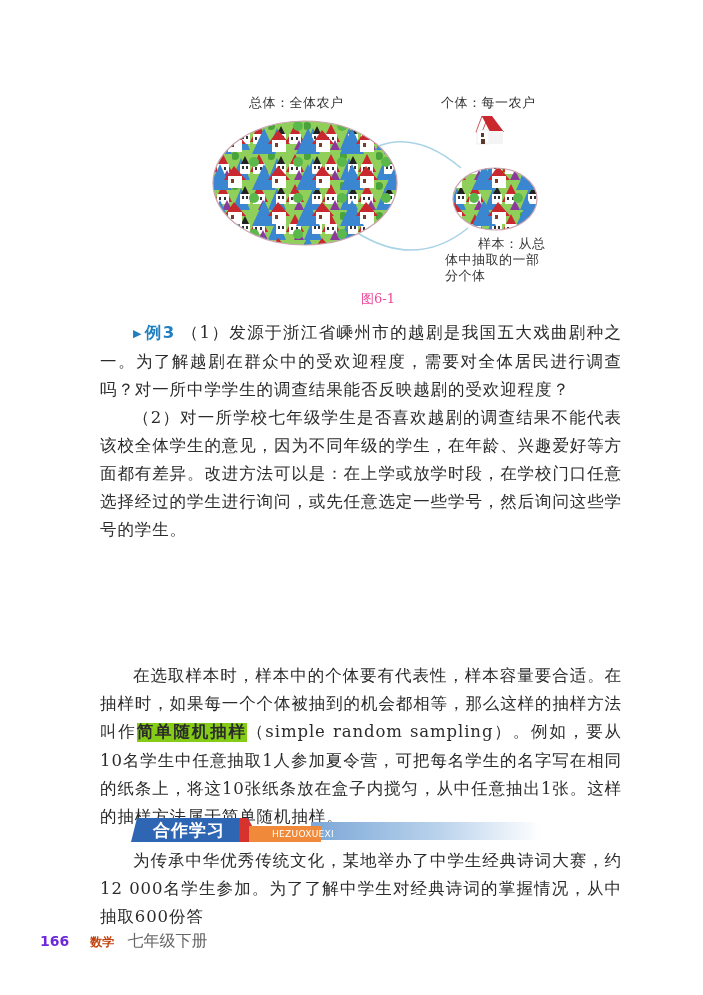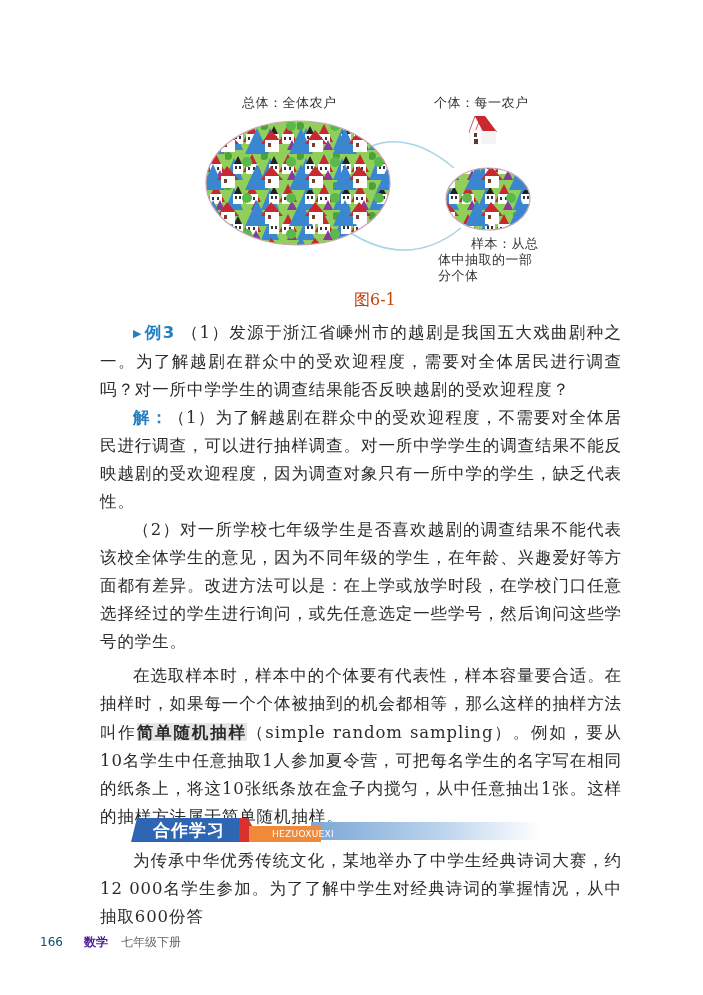--- a/index.html
+++ b/index.html
@@ -1,31 +1,31 @@
 <!DOCTYPE html>
 <html><head>
 <meta charset="utf-8">
 <style>
   html, body { margin: 0; padding: 0; }
   body {
     width: 703px; height: 995px; background: #ffffff; position: relative; overflow: hidden;
     font-family: "DejaVu Serif", "Liberation Serif", serif; color: #2a2a2a;
   }
-  .figure { position: absolute; left: 9px; top: 0; width: 666px; height: 320px; }
+  .figure { position: absolute; left: 16px; top: 0; width: 666px; height: 320px; }
   .fig-label { position: absolute; font-size: 13px; color: #333; white-space: nowrap; letter-spacing: 0.5px; }
-  .caption { position: absolute; left: 345px; top: 290px; font-size: 16px; color: #c2410c; }
+  .caption { position: absolute; left: 345px; top: 290px; font-size: 13px; color: #ec4899; }
   .body-text {
     position: absolute; left: 100px; width: 522px; font-size: 16.5px; line-height: 28px;
     letter-spacing: 0.9px; text-align: justify; color: #2b2b2b;
   }
   .para { margin: 0; text-indent: 2em; }
   .ex-marker { color: #1f7fc0; font-family: "DejaVu Sans", "Liberation Sans", sans-serif; font-weight: bold; }
   .ex-marker .tri { font-size: 11px; vertical-align: 1px; margin-right: 2px; }
   .sol-label { color: #1f7fc0; font-family: "DejaVu Sans", "Liberation Sans", sans-serif; font-weight: bold; }
-  .highlight { background: #e5e5e5; font-weight: bold; font-family: Liberation Sans, sans-serif; }
+  .highlight { background: #84cc16; font-weight: bold; font-family: Liberation Mono, monospace; }
   .section-banner { position: absolute; left: 131px; top: 818px; width: 410px; height: 24px; }
   .banner-grad {
     position: absolute; left: 180px; top: 4px; width: 230px; height: 18px;
     background: linear-gradient(to right, #7ba7d6 0%, #b9d2ec 55%, rgba(255,255,255,0) 100%);
   }
   .banner-blue {
     position: absolute; left: 0; top: 0; width: 118px; height: 24px; background: #2f66b3;
     clip-path: polygon(6px 0, 100% 0, 100% 100%, 0 100%);
   }
   .banner-redtip {
@@ -37,23 +37,23 @@
   }
   .banner-title {
     position: absolute; left: 22px; top: 0px; font-family: "DejaVu Sans", "Liberation Sans", sans-serif;
     font-weight: bold; font-size: 17px; color: #ffffff; letter-spacing: 1px; line-height: 24px;
   }
   .banner-sub {
     position: absolute; left: 121px; top: 9px; font-family: "DejaVu Sans", "Liberation Sans", sans-serif;
     font-size: 9px; color: #ffffff; letter-spacing: 0.3px; line-height: 14px; margin-left: 20px;
   }
   .footer { position: absolute; left: 40px; top: 931px; font-family: "DejaVu Sans", "Liberation Sans", sans-serif; white-space: nowrap; }
-  .page-no { font-weight: normal; font-size: 12px; color: #0c4a6e; }
-  .subject { font-weight: bold; font-size: 12px; color: #4c1d95; margin-left: 16px; }
-  .book { font-size: 12px; color: #666; margin-left: 8px; }
+  .page-no { font-weight: bold; font-size: 14px; color: #6d28d9; }
+  .subject { font-weight: bold; font-size: 12px; color: #c2410c; margin-left: 16px; }
+  .book { font-size: 16px; color: #666; margin-left: 8px; }
 </style>
 </head>
 <body>
 
 <div class="figure">
   <svg width="703" height="320" viewBox="0 0 703 320">
     <defs>
       <clipPath id="bigClip">
           <ellipse cx="289" cy="183" rx="92" ry="62"></ellipse>
         </clipPath>
@@ -118,23 +118,20 @@
   <div class="fig-label" style="left:429px; top:251px;">体中抽取的一部</div>
   <div class="fig-label" style="left:429px; top:267px;">分个体</div>
   <div class="caption">图6-1</div>
 </div>
 
 <div class="body-text" style="top:319px;">
   <p class="para">
     <span class="ex-marker"><span class="tri">▶</span><span>例3</span></span>
     <span>（1）发源于浙江省嵊州市的越剧是我国五大戏曲剧种之一。为了解越剧在群众中的受欢迎程度，需要对全体居民进行调查吗？对一所中学学生的调查结果能否反映越剧的受欢迎程度？</span>
   </p>
-  <p class="para">
-    <span class="sol-label">解：</span><span>（1）为了解越剧在群众中的受欢迎程度，不需要对全体居民进行调查，可以进行抽样调查。对一所中学学生的调查结果不能反映越剧的受欢迎程度，因为调查对象只有一所中学的学生，缺乏代表性。</span>
-  </p>
   <p class="para">（2）对一所学校七年级学生是否喜欢越剧的调查结果不能代表该校全体学生的意见，因为不同年级的学生，在年龄、兴趣爱好等方面都有差异。改进方法可以是：在上学或放学时段，在学校门口任意选择经过的学生进行询问，或先任意选定一些学号，然后询问这些学号的学生。</p>
 </div>
 
 <div class="body-text" style="top:662px;">
   <p class="para">
     <span>在选取样本时，样本中的个体要有代表性，样本容量要合适。在抽样时，如果每一个个体被抽到的机会都相等，那么这样的抽样方法叫作</span><span class="highlight">简单随机抽样</span><span>（simple random sampling）。例如，要从10名学生中任意抽取1人参加夏令营，可把每名学生的名字写在相同的纸条上，将这10张纸条放在盒子内搅匀，从中任意抽出1张。这样的抽样方法属于简单随机抽样。</span>
   </p>
 </div>
 
 <div class="section-banner">

